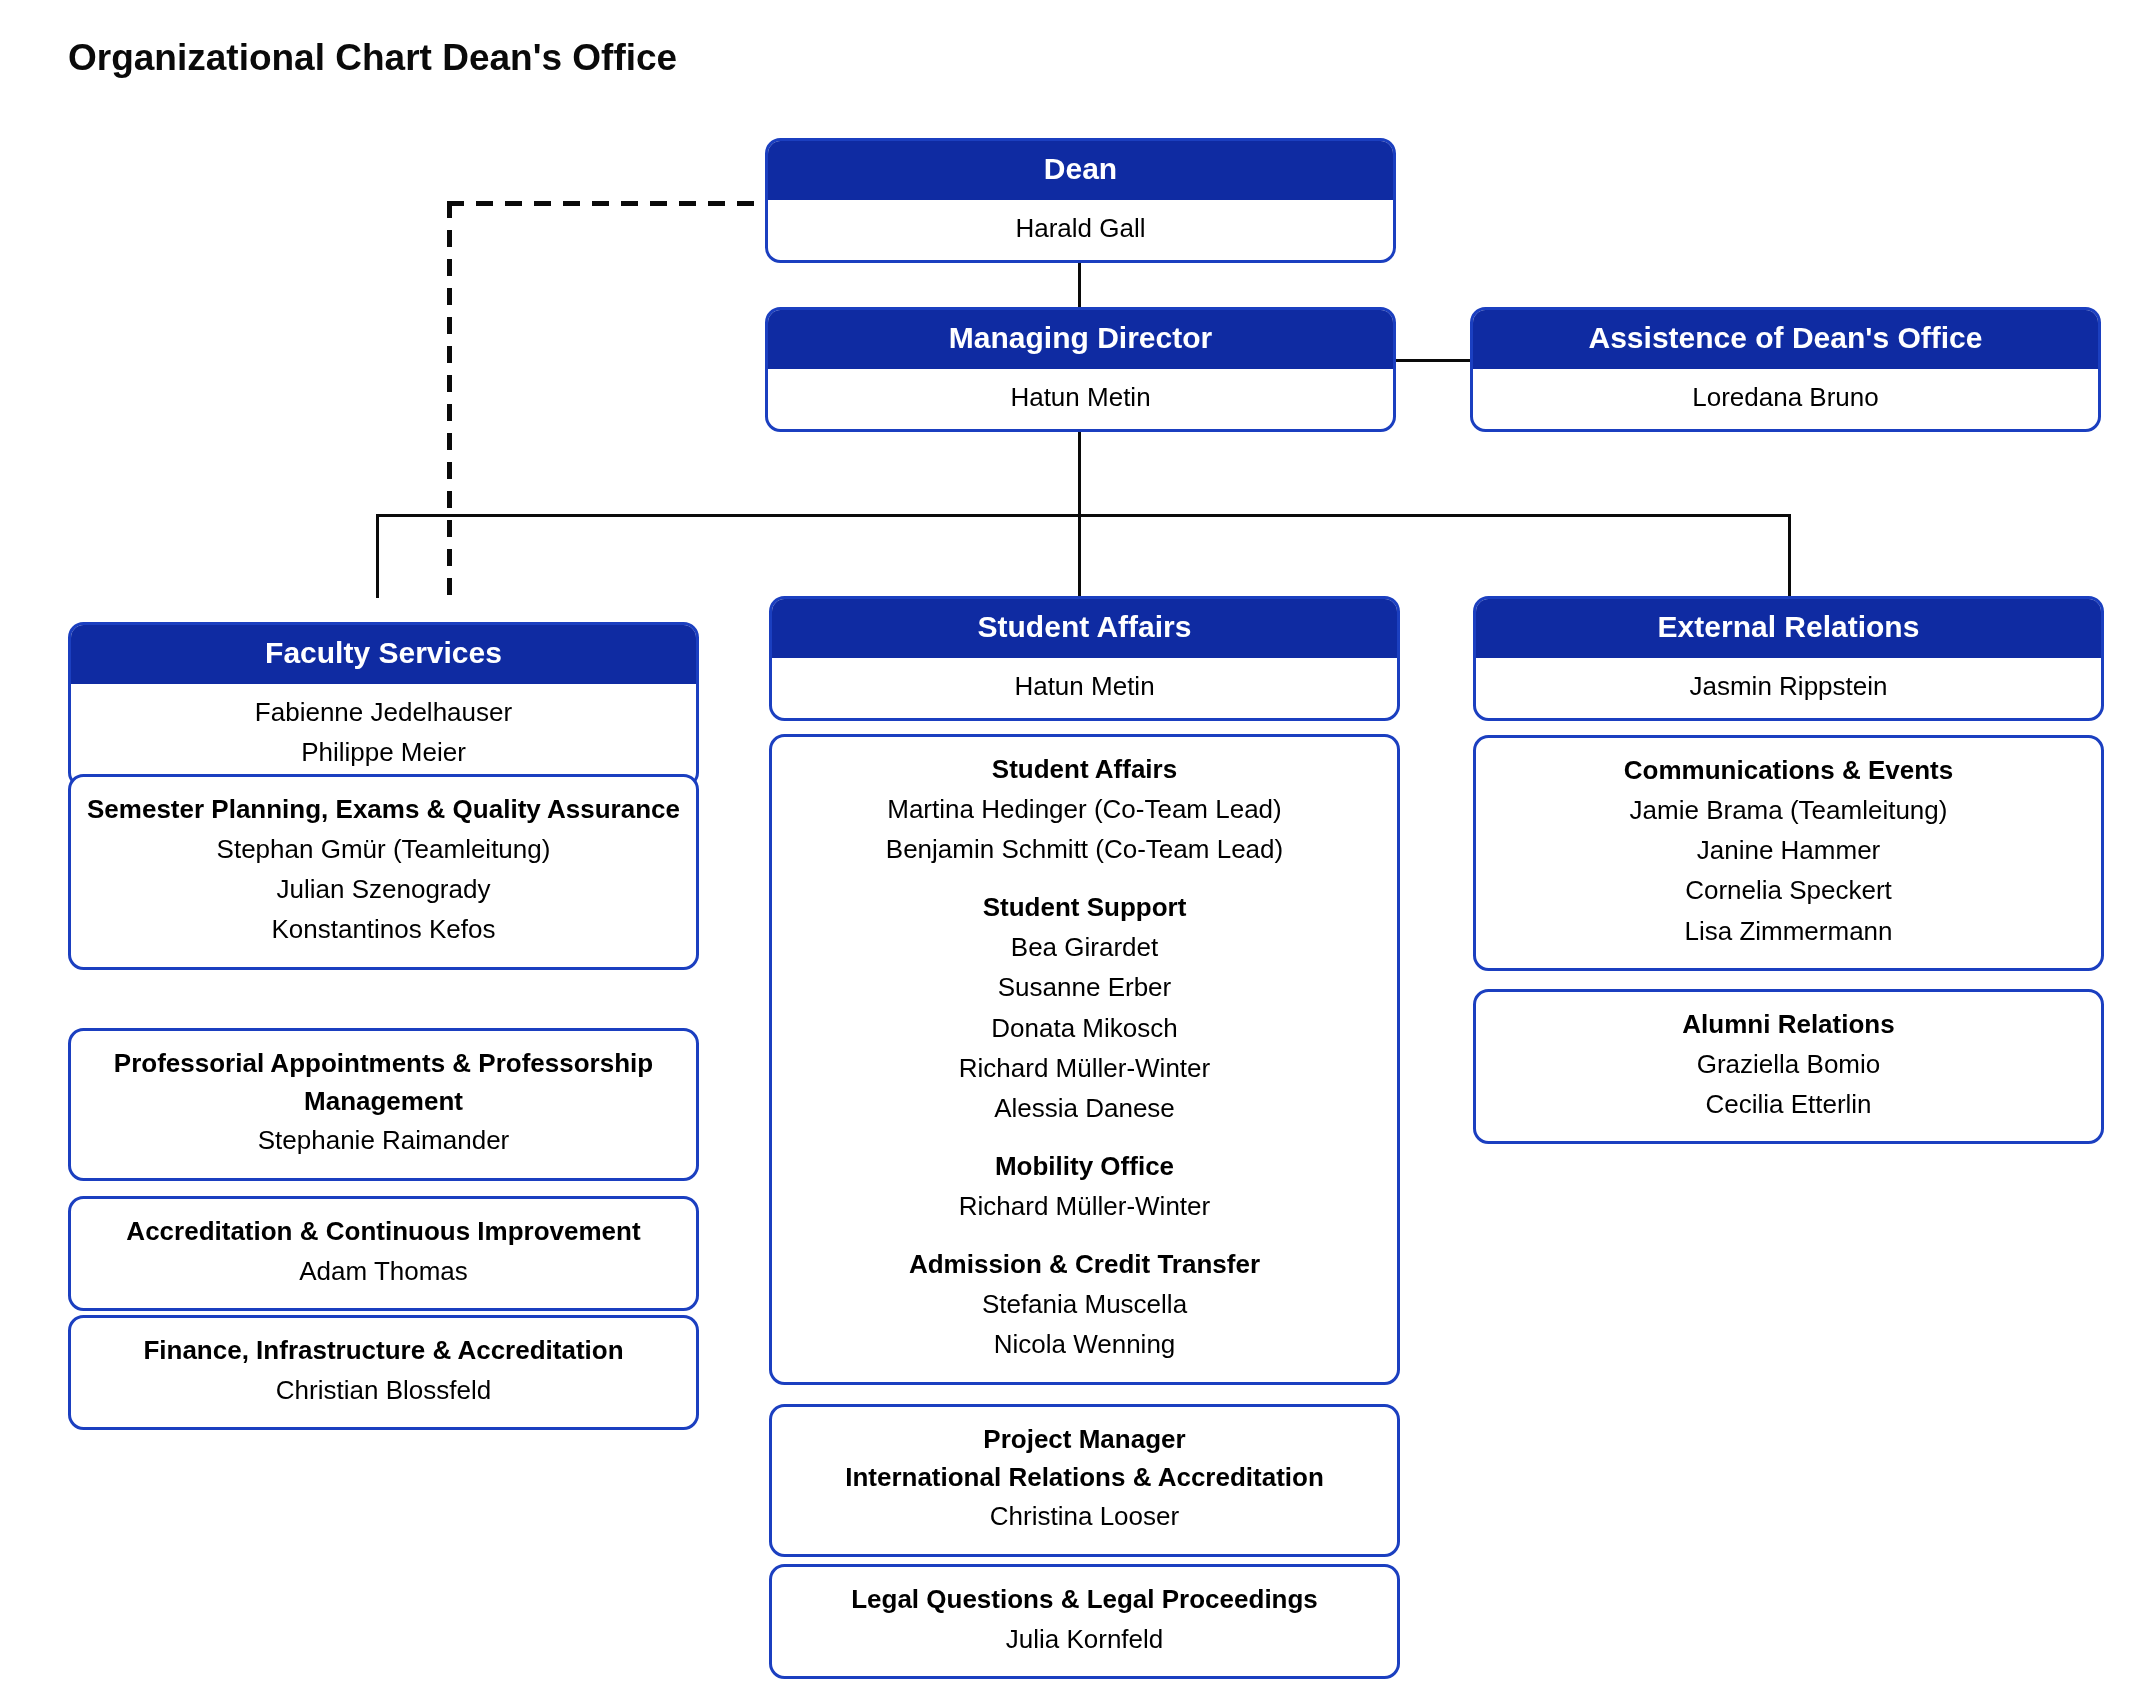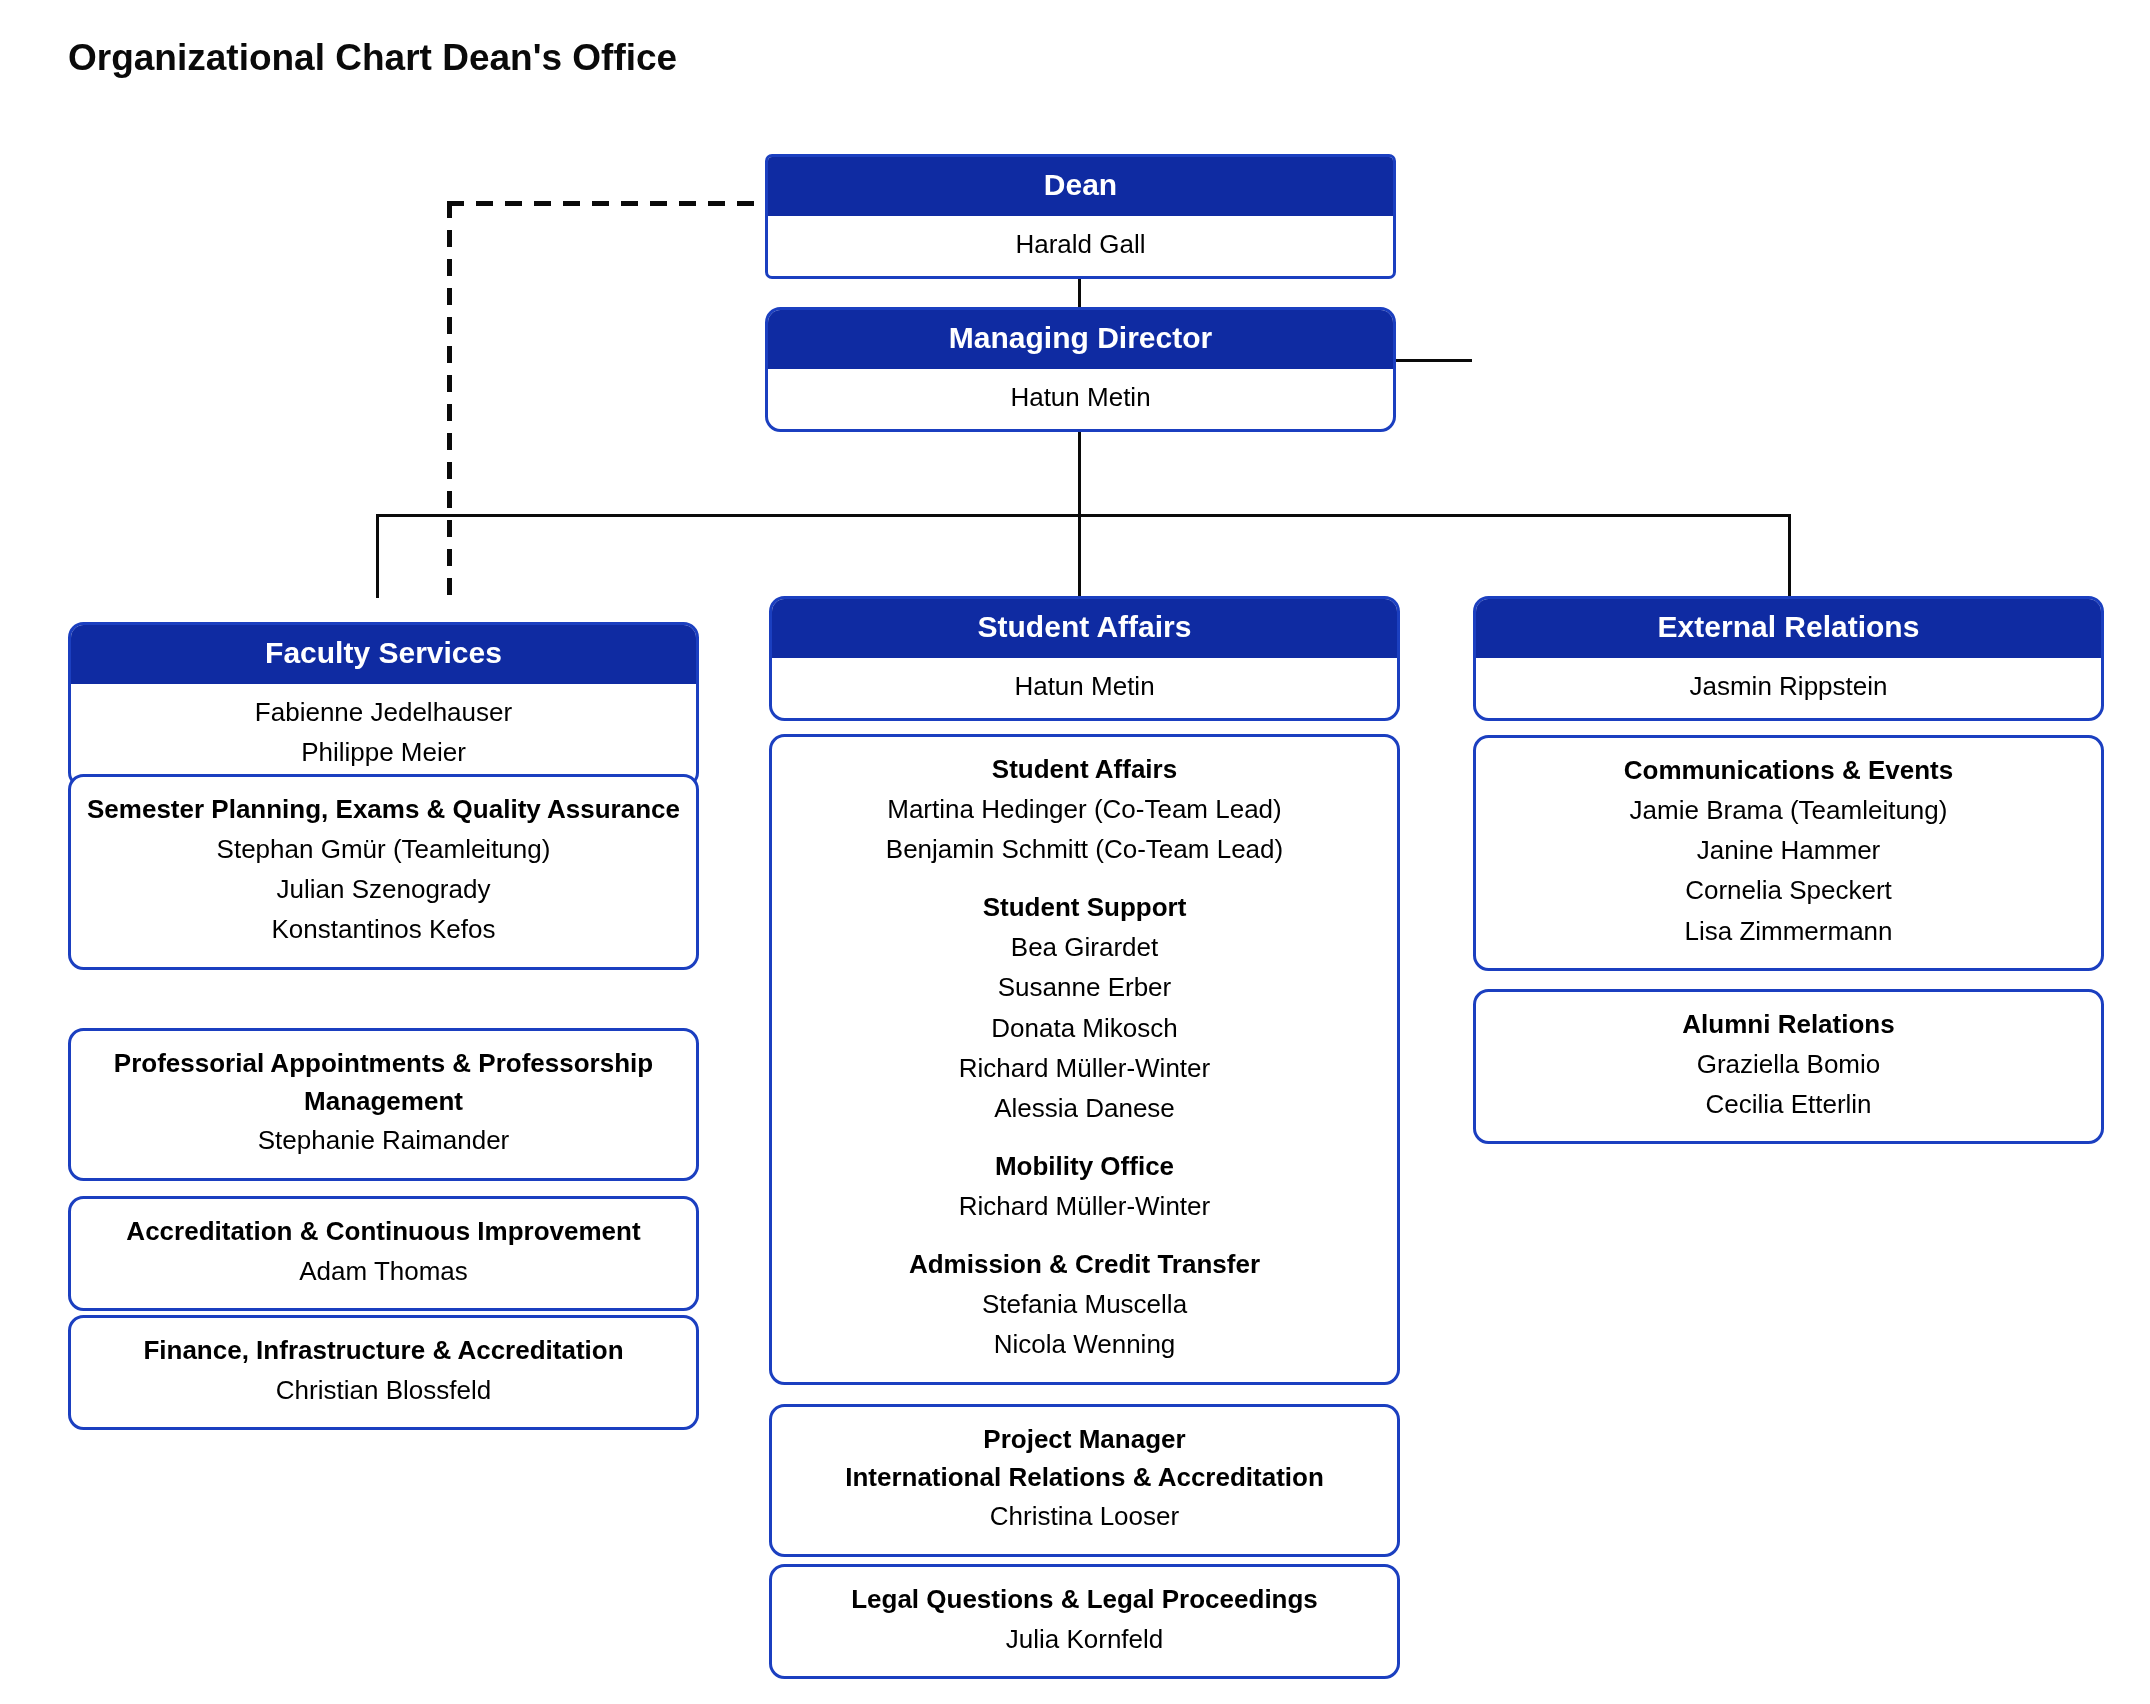--- a/index.html
+++ b/index.html
@@ -34,34 +34,40 @@
   <div class="line" style="left:1395px;top:359px;width:77px;height:3.1px;"></div>
   <div class="line" style="left:1078px;top:415px;width:3.1px;height:100px;"></div>
   <div class="line" style="left:376px;top:514px;width:1415px;height:3.1px;"></div>
   <div class="line" style="left:376px;top:514px;width:3.1px;height:84px;"></div>
   <div class="line" style="left:1078px;top:514px;width:3.1px;height:84px;"></div>
   <div class="line" style="left:1788px;top:514px;width:3.1px;height:84px;"></div>
 
   <div class="dash-h" style="left:447px;top:201px;width:319px;"></div>
   <div class="dash-v" style="left:447px;top:201px;height:397px;"></div>
 
-  <div class="org-box" style="left:765px;top:154px;border-radius:7px;">
+  <div class="org-box" style="left:765px;top:138px;">
     <div class="box-title">Dean</div>
     <div class="box-body">
       <div class="name">Harald Gall</div>
     </div>
   </div>
 
   <div class="org-box" style="left:765px;top:307px;">
     <div class="box-title">Managing Director</div>
     <div class="box-body">
       <div class="name">Hatun Metin</div>
     </div>
   </div>
 
+  <div class="org-box" style="left:1470px;top:307px;">
+    <div class="box-title">Assistence of Dean's Office</div>
+    <div class="box-body">
+      <div class="name">Loredana Bruno</div>
+    </div>
+  </div>
 
   <div class="org-box" style="left:68px;top:596px;margin-top:26px;">
     <div class="box-title">Faculty Services</div>
     <div class="box-body">
       <div class="name">Fabienne Jedelhauser</div>
       <div class="name">Philippe Meier</div>
     </div>
   </div>
 
   <div class="org-box" style="left:769px;top:596px;">

